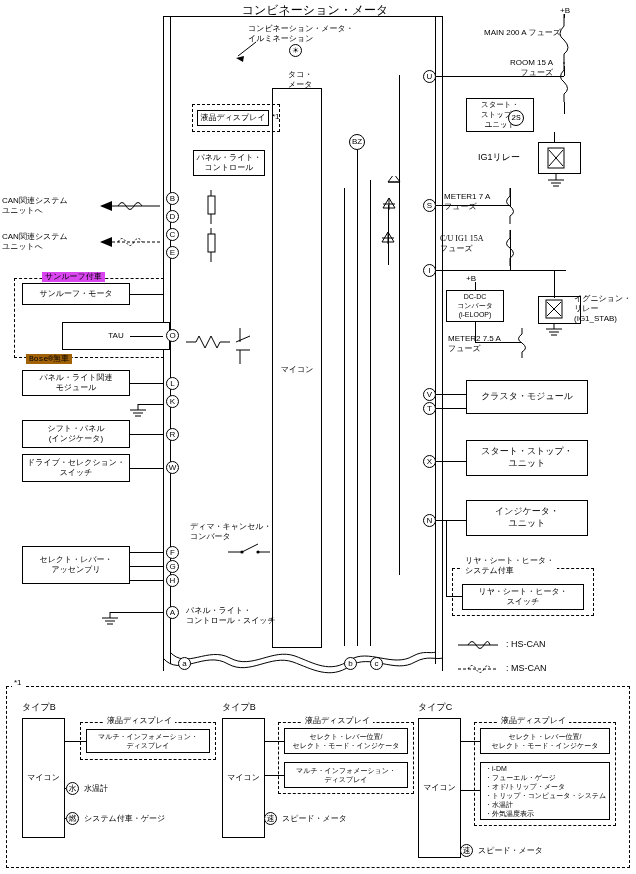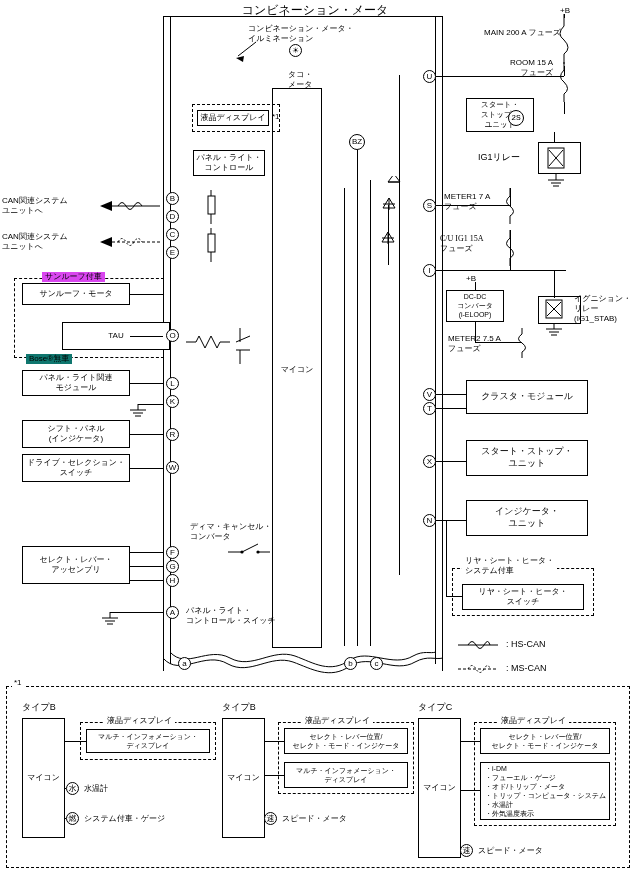--- a/index.html
+++ b/index.html
@@ -120,21 +120,21 @@
 </svg>
 
 <div class="dbox" style="left:14px;top:278px;width:150px;height:80px;"></div>
 <div class="lbl" style="left:42px;top:272px;background:#d946ef;padding:0 3px;">サンルーフ付車</div>
 <div class="box" style="left:22px;top:283px;width:108px;height:22px;">
   <div class="t">サンルーフ・モータ</div>
 </div>
 <div class="box" style="left:22px;top:322px;width:108px;height:28px;margin-left:40px;">
   <div class="t">TAU</div>
 </div>
-<div class="lbl" style="left:26px;top:354px;background:#0f766e;padding:0 3px;">Bose®無車</div>
+<div class="lbl" style="left:26px;top:354px;background:#a16207;padding:0 3px;font-family:Liberation Mono, monospace;">Bose®無車</div>
 
 <div class="box" style="left:22px;top:370px;width:108px;height:26px;">
   <div class="t">パネル・ライト関連
 モジュール</div>
 </div>
 <div class="box" style="left:22px;top:420px;width:108px;height:28px;">
   <div class="t">シフト・パネル
 (インジケータ)</div>
 </div>
 <div class="box" style="left:22px;top:454px;width:108px;height:28px;">

